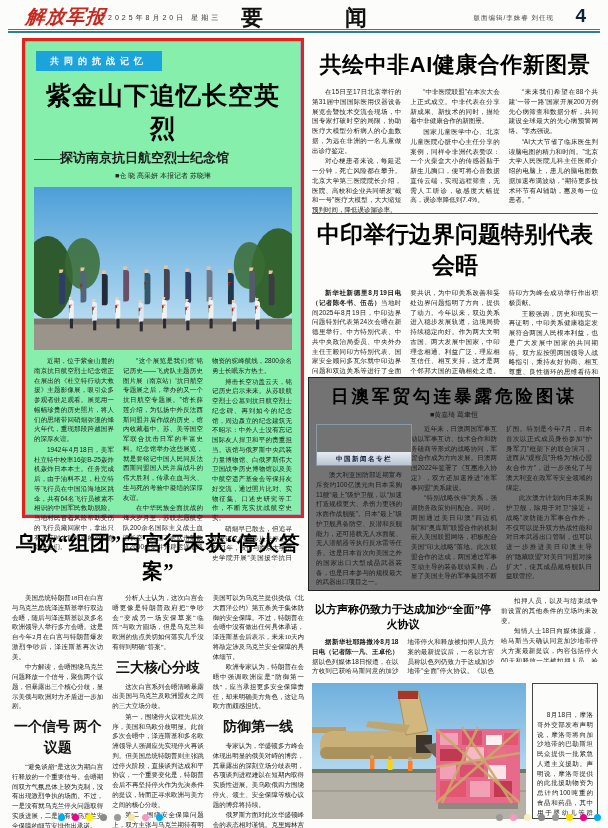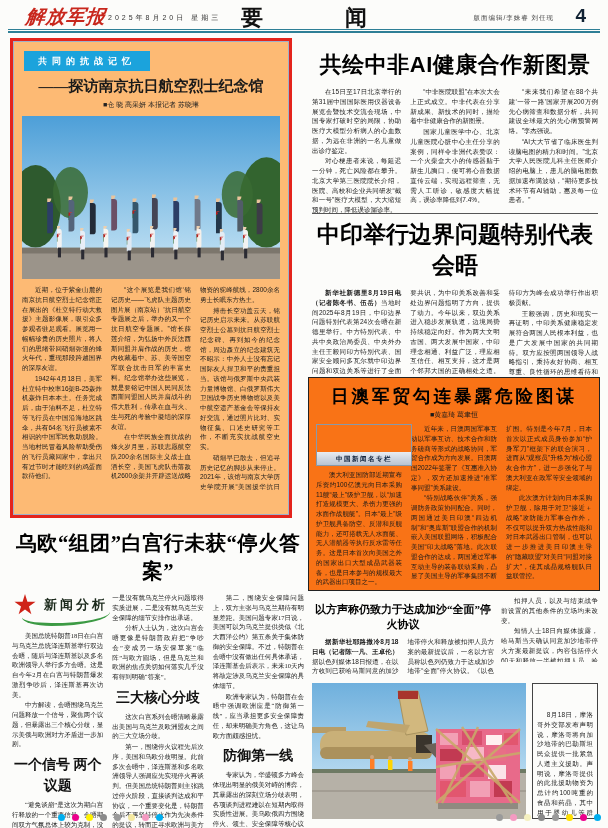--- a/index.html
+++ b/index.html
@@ -16,28 +16,28 @@
   .hrule{position:absolute;left:8px;top:29px;width:592px;height:4px;
          border-top:1px solid #2e7f96;border-bottom:2px solid #2e7f96;box-sizing:border-box;}
   
   .jsub{font-size:6.5px;line-height:1.5;text-align:justify;}
   .cols3{column-count:3;column-gap:9px;overflow:hidden;}
   .cols2{column-count:2;column-gap:9px;overflow:hidden;}
   .body p{margin:0 0 1px 0;text-indent:2em;}
   .body p.sub{text-indent:0;text-align:center;font-weight:bold;font-size:14px;margin:5px 0 4px;color:#111;}
   .body span.dl{font-weight:bold;}
   
-  .redbox{position:absolute;left:10px;top:38px;width:282px;height:480px;
+  .redbox{position:absolute;left:22px;top:38px;width:282px;height:480px;
           border:3px solid #e4241c;box-shadow:inset 0 0 0 1px #9fb0c8;box-sizing:border-box;
-          padding:8px 9px 4px;background:#fdba74;}
+          padding:8px 9px 4px;background:#86efac;}
   .badge{display:inline-block;background:#1ba3dc;color:#fff;font-weight:bold;font-size:9px;
          letter-spacing:5px;padding:4px 14px 3px;margin:2px 0 6px 2px;}
   .mainTitle{text-align:center;font-family:"Liberation Serif",serif;font-weight:900;
              font-size:25px;letter-spacing:1px;margin:2px 0 4px;color:#000;}
-  .mainSub{text-align:center;font-family:"Liberation Serif",serif;font-weight:bold;font-size:15px;margin:0 0 4px;}
+  .mainSub{text-align:left;font-family:"Liberation Serif",serif;font-weight:bold;font-size:13px;margin:0 0 4px;}
   .mainByline{text-align:center;font-size:7px;color:#222;margin-bottom:6px;}
   .photo1{width:100%;height:163px;display:block;}
   .mainBody{height:210px;margin-top:6px;}
   
   .ukr{position:absolute;left:12px;top:527px;width:292px;height:288px;font-family:Liberation Serif, serif;}
   .ukrTitle{text-align:center;font-weight:900;font-size:20.5px;letter-spacing:.5px;margin:2px 0 8px;color:#000;}
   .ukrBody{height:248px;}
   .na-logo{width:104px;height:34px;position:relative;margin:0 0 4px 2px;break-inside:avoid;}
   .na-star{position:absolute;left:0;top:1px;width:22px;height:22px;background:#cf2318;
            clip-path:polygon(50% 0,61% 35%,98% 35%,68% 57%,79% 92%,50% 70%,21% 92%,32% 57%,2% 35%,39% 35%);}
@@ -46,21 +46,21 @@
   .na-text{position:absolute;left:30px;top:2px;font-size:13px;font-weight:900;letter-spacing:3px;color:#1c2a1c;}
   
   .afr{position:absolute;left:312px;top:36px;width:286px;height:176px;}
   .afrTitle{text-align:center;font-weight:900;font-size:22px;letter-spacing:.5px;margin:14px 0 7px;color:#000;}
   .afrBody{height:138px;}
   .rdiv{position:absolute;left:312px;top:213px;width:286px;border-top:1px solid #555;}
   .ind{position:absolute;left:312px;top:217px;width:286px;height:158px;}
   .indTitle{text-align:center;font-family:"Liberation Serif",serif;font-weight:900;font-size:23px;margin:2px 0 7px;color:#000;}
   .indBody{height:122px;}
   .jpn{position:absolute;left:308px;top:377px;width:292px;height:214px;border:1.5px solid #222;
-       box-sizing:border-box;padding:5px 7px;background:#f97316;}
+       box-sizing:border-box;padding:5px 7px;background:#737373;}
   .jpnTitle{text-align:center;font-weight:900;font-size:17.5px;letter-spacing:3px;margin:1px 0 2px;color:#000;}
   .jpnByline{text-align:center;font-size:7px;margin-bottom:4px;}
   .jpnBody{height:164px;}
   .io-logo{width:96px;height:42px;margin:0 0 4px 0;break-inside:avoid;position:relative;
            border:1px solid #8899aa;box-sizing:border-box;}
   .io-top{position:absolute;left:0;top:0;right:0;height:27px;
           background:linear-gradient(135deg,#0d3d8c,#2f6fc4 60%,#6fa4dd);}
   .io-text{position:absolute;left:5px;top:5px;font-size:13px;font-weight:900;font-style:italic;
            color:#fff;letter-spacing:1px;text-shadow:1px 1px 1px #082a60;}
   .io-globe{position:absolute;right:3px;top:3px;width:20px;height:20px;border-radius:50%;
@@ -96,20 +96,21 @@
     <div class="masthead">解放军报</div>
     <div class="hdate">2025年8月20日 星期三</div>
     <div class="hsection">要 闻</div>
     <div class="heditors">版面编辑/李姝睿 刘任现</div>
     <div class="hpage">4</div>
   </div>
   <div class="hrule"></div>
 
   <div class="redbox">
     <div class="badge">共同的抗战记忆</div>
+    <div class="mainTitle">紫金山下追忆长空英烈</div>
     <div class="mainSub">——探访南京抗日航空烈士纪念馆</div>
     <div class="mainByline">■仓 晓 高采妍 本报记者 苏晓琳</div>
 
     <svg class="photo1" viewBox="0 0 266 166" preserveAspectRatio="none">
       <defs>
         <linearGradient id="sky1" x1="0" y1="0" x2="0" y2="1">
           <stop offset="0" stop-color="#4d9fd8"></stop>
             <stop offset="1" stop-color="#cde8f6"></stop>
         </linearGradient>
         <symbol id="ad">
@@ -177,25 +178,20 @@
         <p>“这个展览是我们馆‘铭记历史——飞虎队主题历史图片展（南京站）’抗日航空专题展之后，举办的又一个抗日航空专题展。”馆长薛莲介绍，为弘扬中外反法西斯同盟并肩作战的历史，馆内收藏着中、苏、美等国空军联合抗击日军的丰富史料。纪念馆举办这些展览，就是要铭记中国人民同反法西斯同盟国人民并肩战斗的伟大胜利，传承在血与火、生与死的考验中凝结的深厚友谊。</p>
         <p>在中华民族全面抗战的烽火岁月里，苏联志愿航空队200余名国际主义战士血洒长空，美国飞虎队击落敌机2600余架并开辟运送战略物资的驼峰航线，2800余名勇士长眠东方热土。</p>
         <p>搏击长空功盖云天，铭记历史启示未来。从苏联航空烈士公墓到抗日航空烈士纪念碑、再到如今的纪念馆，周边矗立的纪念建筑无不昭示：中外人士没有忘记国际友人捍卫和平的贵重担当。该馆与俄罗斯中央武装力量博物馆、白俄罗斯伟大卫国战争历史博物馆以及美中航空遗产基金会等保持友好交流，通过照片比对、实物征集、口述史研究等工作，不断充实抗战航空史实。</p>
         <p>硝烟早已散去，但追寻历史记忆的脚步从未停止。2021年，该馆与南京大学历史学院开展“美国援华抗日航空烈士史料征集项目”“苏联援华抗日航空烈士史料征集项目”活动。根据相关成果，馆内18位苏联援华抗日航空英烈信息获得更新，补充了英烈出生时间、牺牲时间、军衔等信息。今年4月，在该馆的展陈中，陈列展示了苏联援华抗日航空英烈瓦西里·瓦西里耶维奇·奥列霍夫的事迹。在5月开展的中俄白青少年文化交流活动上，奥列霍夫的孙辈以视频连线形式讲述了英烈事迹，表达了对纪念馆的感谢和对中俄人民友好交往的期许。</p>
       </div>
   </div>
 
   <div class="ukr">
     <div class="ukrTitle">乌欧“组团”白宫行未获“停火答案”</div>
     <div class="ukrBody jsub cols3 body">
-      <div class="na-logo">
-        <span class="na-star"></span>
-        <span class="na-swoosh"></span>
-        <span class="na-text">新闻分析</span>
-      </div>
       <div>
           <p>美国总统特朗普18日在白宫与乌克兰总统泽连斯基举行双边会晤，随后与泽连斯基以及多名欧洲领导人举行多方会晤。这是自今年2月在白宫与特朗普爆发激烈争吵后，泽连斯基再次访美。</p>
           <p>中方解读，会晤围绕乌克兰问题释放一个信号，聚焦两个议题，但暴露出三个核心分歧，显示美俄与欧洲对方矛盾进一步加剧。</p>
           <p class="sub">一个信号 两个议题</p>
           <p>“避免谈崩”是这次为期白宫行释放的一个重要信号。会晤期间双方气氛总体上较为克制，没有出现激烈争执的场面。不过，一是没有就乌克兰停火问题取得实质进展，二是没有就乌克兰安全保障的细节安排作出承诺。</p>
           <p>分析人士认为，这次白宫会晤更像是特朗普政府把“争吵会”变成另一场安保草案“临阵”与欧方圆场，但是乌克兰和欧洲的焦点关切如何落实几乎没有得到明确“答案”。</p>
           <p class="sub">三大核心分歧</p>
           <p>这次白宫系列会晤清晰暴露出美国与乌克兰及欧洲盟友之间的三大立场分歧。</p>
           <p>第一，围绕停火议程先后次序，美国和乌欧分歧明显。此前多次会晤中，泽连斯基和多名欧洲领导人强调应先实现停火再谈判。但美国总统特朗普则主张跳过停火阶段，直接谈判达成和平协议，一个重要变化是，特朗普会后不再坚持停火作为先决条件的提议，转而正寻求欧洲与美方之间的核心分歧。</p>
           <p>第二，围绕安全保障问题上，双方主张与乌克兰期待有明显差距。美国问题专家17日说，美国可以为乌克兰提供类似《北大西洋公约》第五条关于集体防御的安全保障。不过，特朗普在会晤中没有做出任何具体承诺，泽连斯基会后表示，未来10天内将敲定涉及乌克兰安全保障的具体细节。</p>

